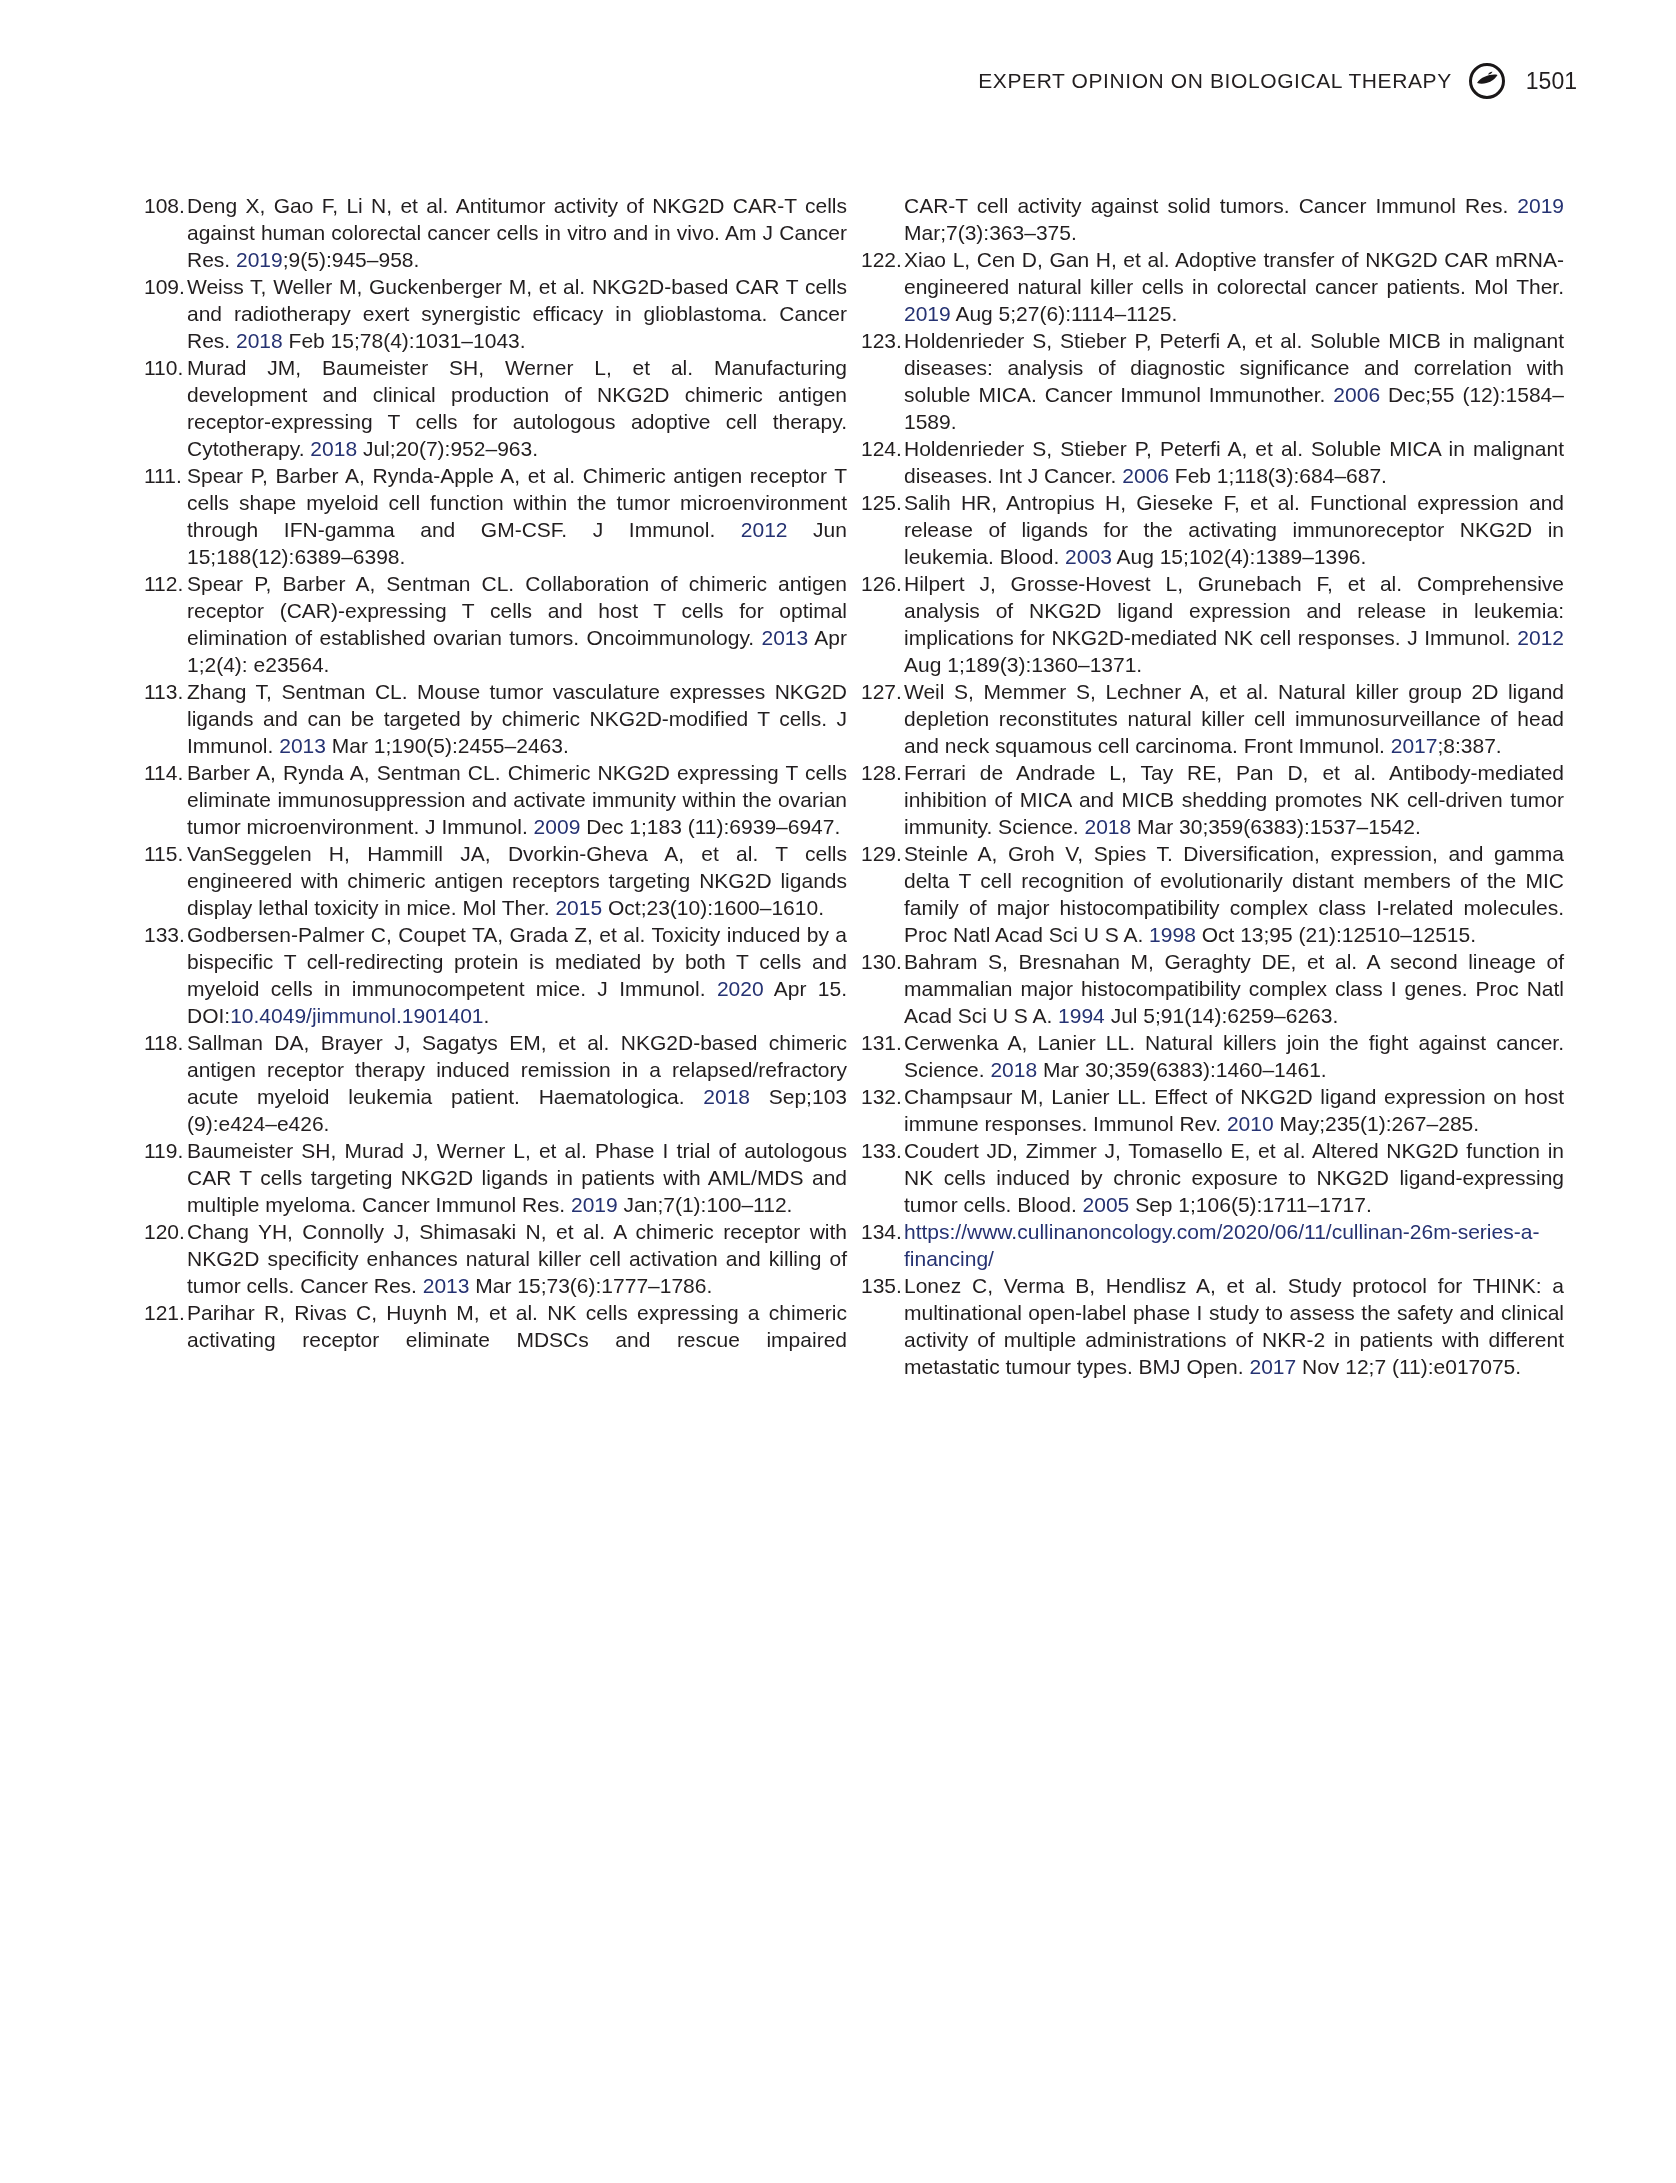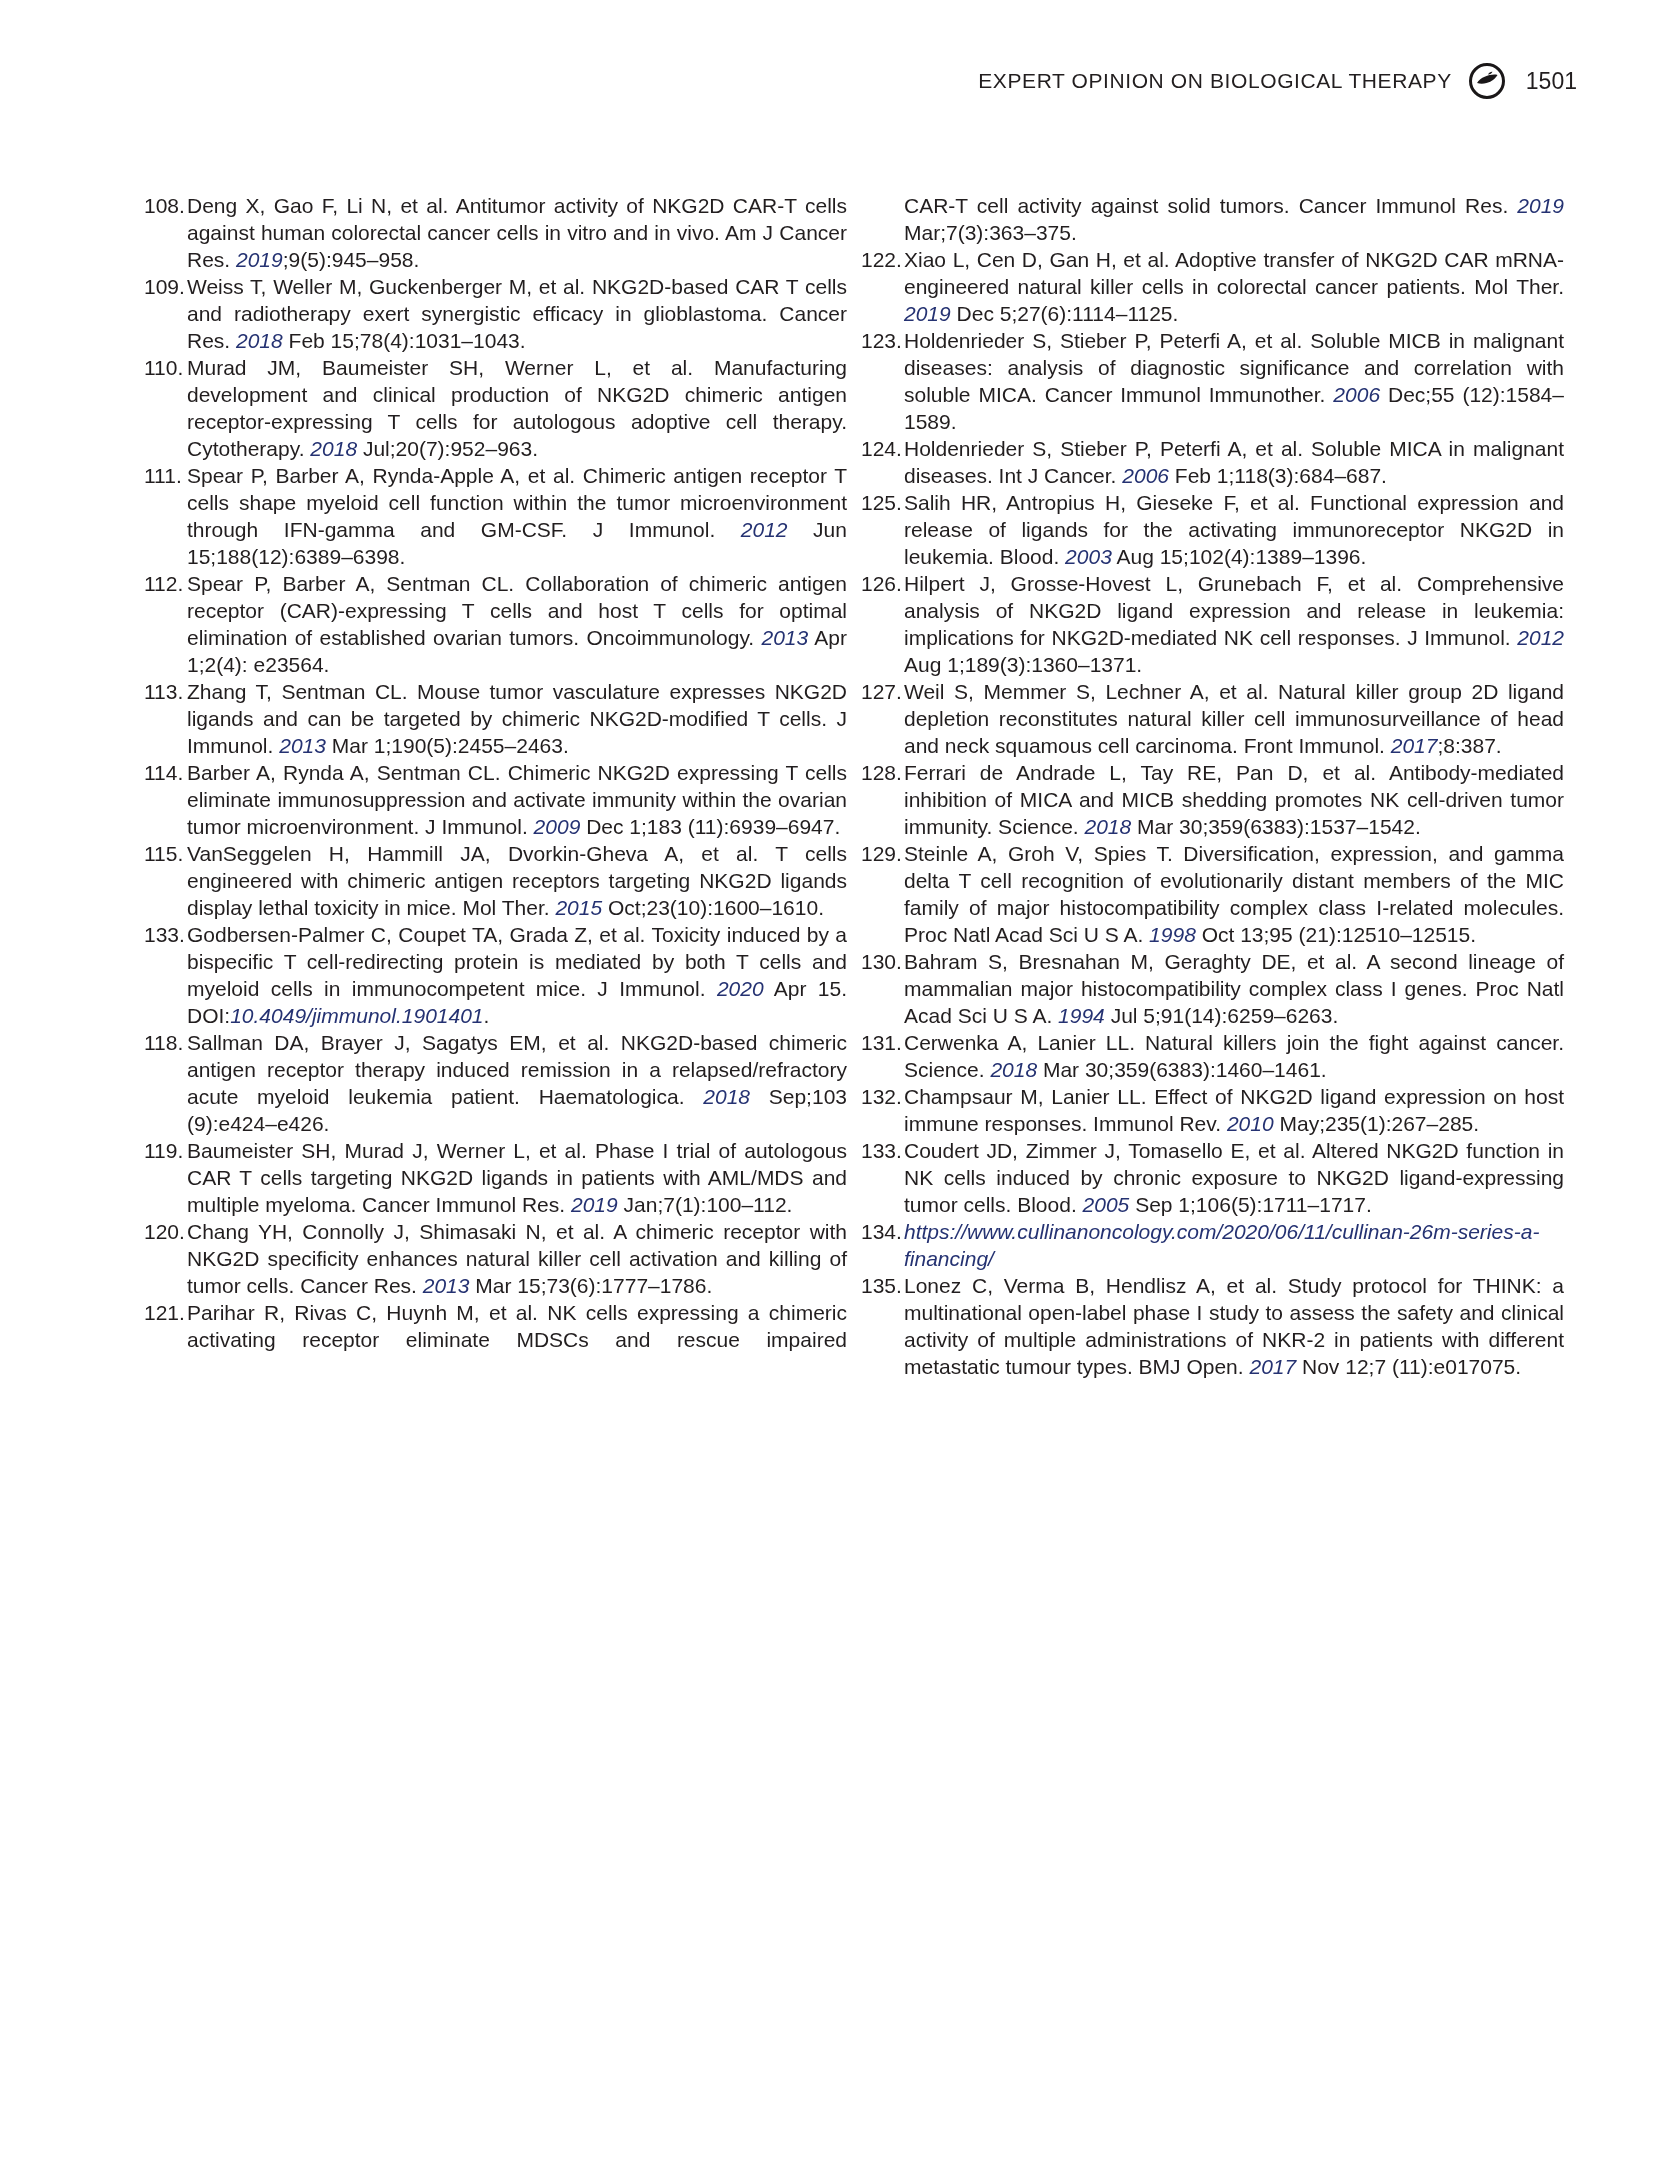--- a/index.html
+++ b/index.html
@@ -52,21 +52,20 @@
   }
   .ref.jl{
     text-align-last:justify;
   }
   .ref .num{
     position:absolute;
     left:0;top:0;
   }
   .lnk{
     color:var(--link-color,#253272);
-    font-style:italic;
   }
   .ref span{white-space:normal;}
 </style>
 </head>
 <body>
 
 <div class="page">
 
   <div class="running-head">
     <span class="journal-title">EXPERT OPINION ON BIOLOGICAL THERAPY</span>
@@ -91,21 +90,21 @@
         <div class="ref"><span class="num">114.</span><span>Barber A, Rynda A, Sentman CL. Chimeric NKG2D expressing T cells eliminate immunosuppression and activate immunity within the ovarian tumor microenvironment. J Immunol. </span><span class="lnk">2009</span><span> Dec 1;183 (11):6939–6947.</span></div>
         <div class="ref"><span class="num">115.</span><span>VanSeggelen H, Hammill JA, Dvorkin-Gheva A, et al. T cells engineered with chimeric antigen receptors targeting NKG2D ligands display lethal toxicity in mice. Mol Ther. </span><span class="lnk">2015</span><span> Oct;23(10):1600–1610.</span></div>
         <div class="ref"><span class="num">133.</span><span>Godbersen-Palmer C, Coupet TA, Grada Z, et al. Toxicity induced by a bispecific T cell-redirecting protein is mediated by both T cells and myeloid cells in immunocompetent mice. J Immunol. </span><span class="lnk">2020</span><span> Apr 15. DOI:</span><span class="lnk">10.4049/jimmunol.1901401</span><span>.</span></div>
         <div class="ref"><span class="num">118.</span><span>Sallman DA, Brayer J, Sagatys EM, et al. NKG2D-based chimeric antigen receptor therapy induced remission in a relapsed/refractory acute myeloid leukemia patient. Haematologica. </span><span class="lnk">2018</span><span> Sep;103 (9):e424–e426.</span></div>
         <div class="ref"><span class="num">119.</span><span>Baumeister SH, Murad J, Werner L, et al. Phase I trial of autologous CAR T cells targeting NKG2D ligands in patients with AML/MDS and multiple myeloma. Cancer Immunol Res. </span><span class="lnk">2019</span><span> Jan;7(1):100–112.</span></div>
         <div class="ref"><span class="num">120.</span><span>Chang YH, Connolly J, Shimasaki N, et al. A chimeric receptor with NKG2D specificity enhances natural killer cell activation and killing of tumor cells. Cancer Res. </span><span class="lnk">2013</span><span> Mar 15;73(6):1777–1786.</span></div>
         <div class="ref jl"><span class="num">121.</span><span>Parihar R, Rivas C, Huynh M, et al. NK cells expressing a chimeric activating receptor eliminate MDSCs and rescue impaired</span></div>
       </div>
     <div class="ref-col">
         <div class="ref"><span>CAR-T cell activity against solid tumors. Cancer Immunol Res. </span><span class="lnk">2019</span><span> Mar;7(3):363–375.</span></div>
-        <div class="ref"><span class="num">122.</span><span>Xiao L, Cen D, Gan H, et al. Adoptive transfer of NKG2D CAR mRNA-engineered natural killer cells in colorectal cancer patients. Mol Ther. </span><span class="lnk">2019</span><span> Dec 5;27(6):1114–1125.</span></div>
+        <div class="ref"><span class="num">122.</span><span>Xiao L, Cen D, Gan H, et al. Adoptive transfer of NKG2D CAR mRNA-engineered natural killer cells in colorectal cancer patients. Mol Ther. </span><span class="lnk">2019</span><span> Aug 5;27(6):1114–1125.</span></div>
         <div class="ref"><span class="num">123.</span><span>Holdenrieder S, Stieber P, Peterfi A, et al. Soluble MICB in malignant diseases: analysis of diagnostic significance and correlation with soluble MICA. Cancer Immunol Immunother. </span><span class="lnk">2006</span><span> Dec;55 (12):1584–1589.</span></div>
         <div class="ref"><span class="num">124.</span><span>Holdenrieder S, Stieber P, Peterfi A, et al. Soluble MICA in malignant diseases. Int J Cancer. </span><span class="lnk">2006</span><span> Feb 1;118(3):684–687.</span></div>
         <div class="ref"><span class="num">125.</span><span>Salih HR, Antropius H, Gieseke F, et al. Functional expression and release of ligands for the activating immunoreceptor NKG2D in leukemia. Blood. </span><span class="lnk">2003</span><span> Aug 15;102(4):1389–1396.</span></div>
         <div class="ref"><span class="num">126.</span><span>Hilpert J, Grosse-Hovest L, Grunebach F, et al. Comprehensive analysis of NKG2D ligand expression and release in leukemia: implications for NKG2D-mediated NK cell responses. J Immunol. </span><span class="lnk">2012</span><span> Aug 1;189(3):1360–1371.</span></div>
         <div class="ref"><span class="num">127.</span><span>Weil S, Memmer S, Lechner A, et al. Natural killer group 2D ligand depletion reconstitutes natural killer cell immunosurveillance of head and neck squamous cell carcinoma. Front Immunol. </span><span class="lnk">2017</span><span>;8:387.</span></div>
         <div class="ref"><span class="num">128.</span><span>Ferrari de Andrade L, Tay RE, Pan D, et al. Antibody-mediated inhibition of MICA and MICB shedding promotes NK cell-driven tumor immunity. Science. </span><span class="lnk">2018</span><span> Mar 30;359(6383):1537–1542.</span></div>
         <div class="ref"><span class="num">129.</span><span>Steinle A, Groh V, Spies T. Diversification, expression, and gamma delta T cell recognition of evolutionarily distant members of the MIC family of major histocompatibility complex class I-related molecules. Proc Natl Acad Sci U S A. </span><span class="lnk">1998</span><span> Oct 13;95 (21):12510–12515.</span></div>
         <div class="ref"><span class="num">130.</span><span>Bahram S, Bresnahan M, Geraghty DE, et al. A second lineage of mammalian major histocompatibility complex class I genes. Proc Natl Acad Sci U S A. </span><span class="lnk">1994</span><span> Jul 5;91(14):6259–6263.</span></div>
         <div class="ref"><span class="num">131.</span><span>Cerwenka A, Lanier LL. Natural killers join the fight against cancer. Science. </span><span class="lnk">2018</span><span> Mar 30;359(6383):1460–1461.</span></div>
         <div class="ref"><span class="num">132.</span><span>Champsaur M, Lanier LL. Effect of NKG2D ligand expression on host immune responses. Immunol Rev. </span><span class="lnk">2010</span><span> May;235(1):267–285.</span></div>

